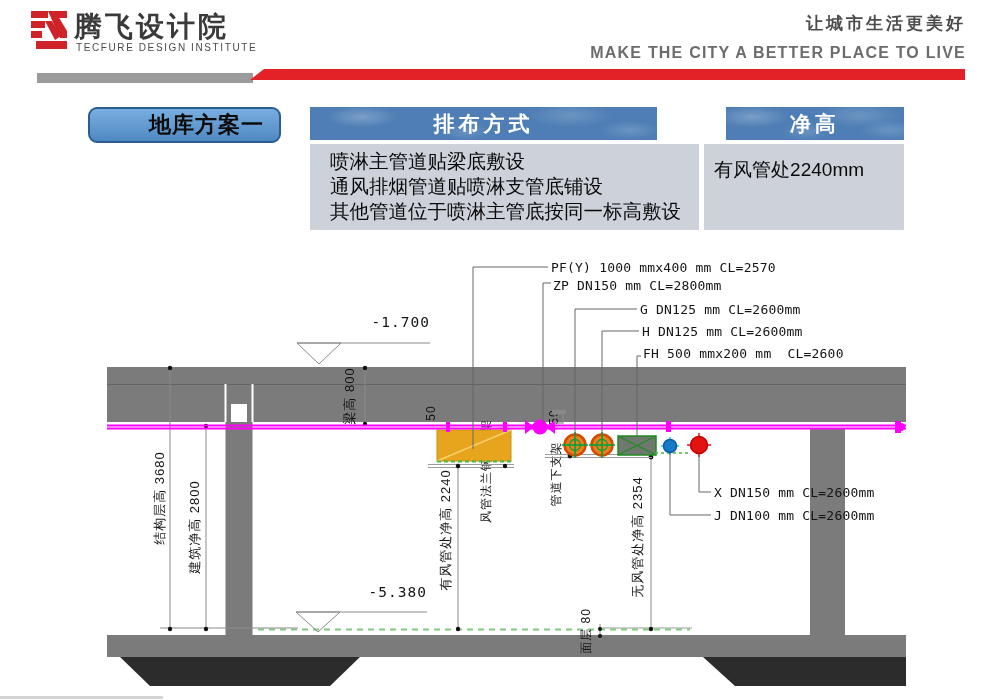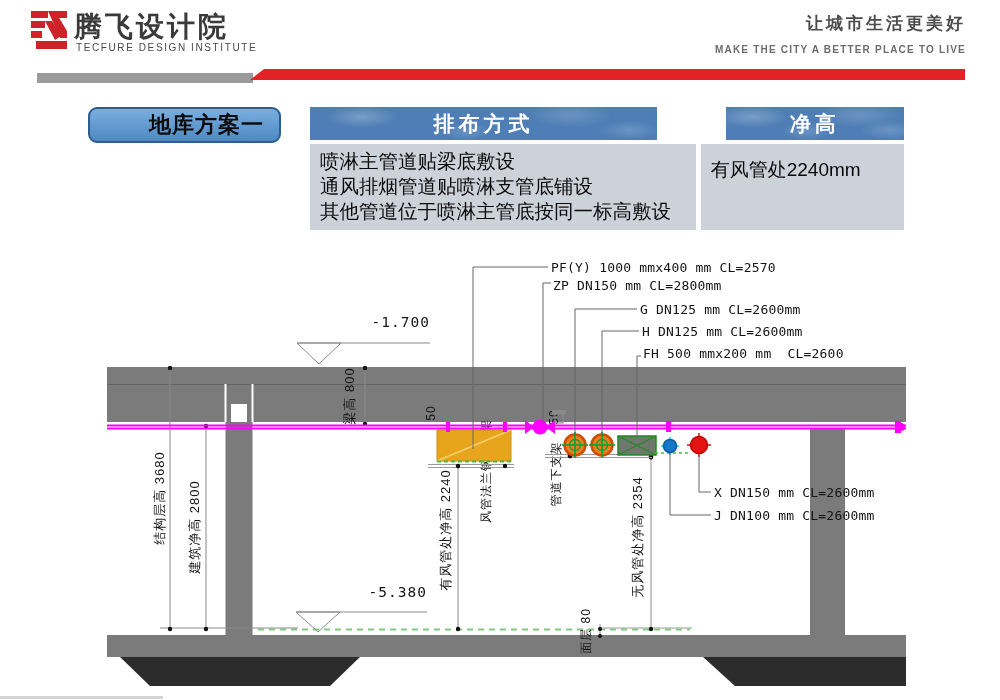--- a/index.html
+++ b/index.html
@@ -3,21 +3,21 @@
 <meta charset="utf-8">
 <style>
   html,body{margin:0;padding:0;background:#fff;}
   .slide{position:relative;width:1000px;height:700px;background:#fff;overflow:hidden;
          font-family:"Liberation Sans","DejaVu Sans",sans-serif;}
   .abs{position:absolute;}
   
   .logo-cn{left:74px;top:8px;font-size:28px;font-weight:bold;color:#3a3a3a;letter-spacing:3px;}
   .logo-en{left:76px;top:42px;font-size:10px;font-weight:normal;color:#4a4a4a;letter-spacing:1.6px;}
   .slogan-cn{right:34px;top:12px;font-size:17px;font-weight:bold;color:#4c4c4c;letter-spacing:3px;}
-  .slogan-en{right:34px;top:44px;font-size:10px;font-weight:bold;color:#6c6c6c;letter-spacing:1.2px;}
+  .slogan-en{right:34px;top:44px;font-size:16px;font-weight:bold;color:#6c6c6c;letter-spacing:1.2px;}
   .bar-gray{left:37px;top:73px;width:216px;height:10px;background:#9b9b9b;}
   .bar-red{left:250px;top:69px;width:715px;height:11px;background:#e32227;
            clip-path:polygon(14px 0,100% 0,100% 100%,0 100%);}
   
   .scheme{left:88px;top:107px;width:145px;height:32px;border:2.5px solid #2c5d8f;border-radius:9px;
           background:linear-gradient(#79aedf,#4f88c2);display:flex;align-items:center;justify-content:center;
           font-size:22px;font-weight:600;color:#0b0b0b;letter-spacing:1px;padding-left:44px;}
   
   .tbl{left:310px;top:107px;width:594px;}
   .tbl-head{display:flex;gap:32px;}
@@ -26,21 +26,21 @@
       background-color:#4e7eb5;
       background-image:radial-gradient(ellipse 60px 18px at 15% 30%,rgba(255,255,255,.25),transparent 60%),
         radial-gradient(ellipse 40px 14px at 45% 75%,rgba(215,230,245,.2),transparent 60%),
         radial-gradient(ellipse 70px 20px at 75% 25%,rgba(255,255,255,.17),transparent 60%),
         radial-gradient(ellipse 50px 16px at 92% 70%,rgba(210,225,245,.22),transparent 60%);}
   .th1{width:389px;}
   .gapv{width:5px;background:#fff;}
   .th2{width:200px;}
   .tbl-body{display:flex;margin-top:4px;}
   .td{background:#cdd1da;color:#0a0a0a;}
-  .td1{width:389px;padding:5px 0 6px 10px;font-size:19.5px;line-height:25px;white-space:nowrap;}
+  .td1{width:389px;padding:5px 0 6px 20px;font-size:19.5px;line-height:25px;white-space:nowrap;}
   .td2{width:200px;padding:9px 0 6px 10px;font-size:19px;line-height:33px;white-space:nowrap;}
   
   svg text{fill:#141414;}
   .ann{font-family:"DejaVu Sans Mono","Liberation Mono",monospace;font-size:13px;letter-spacing:.2px;white-space:pre;}
   .elev{font-family:"DejaVu Sans Mono","Liberation Mono",monospace;font-size:14.5px;letter-spacing:1px;}
   .dim{font-size:13px;letter-spacing:1px;}
   .dims{font-size:12px;letter-spacing:1px;}
   .streak{left:0;top:696px;width:163px;height:3px;background:#c8c8c8;opacity:.8;}
 </style>
 </head>

